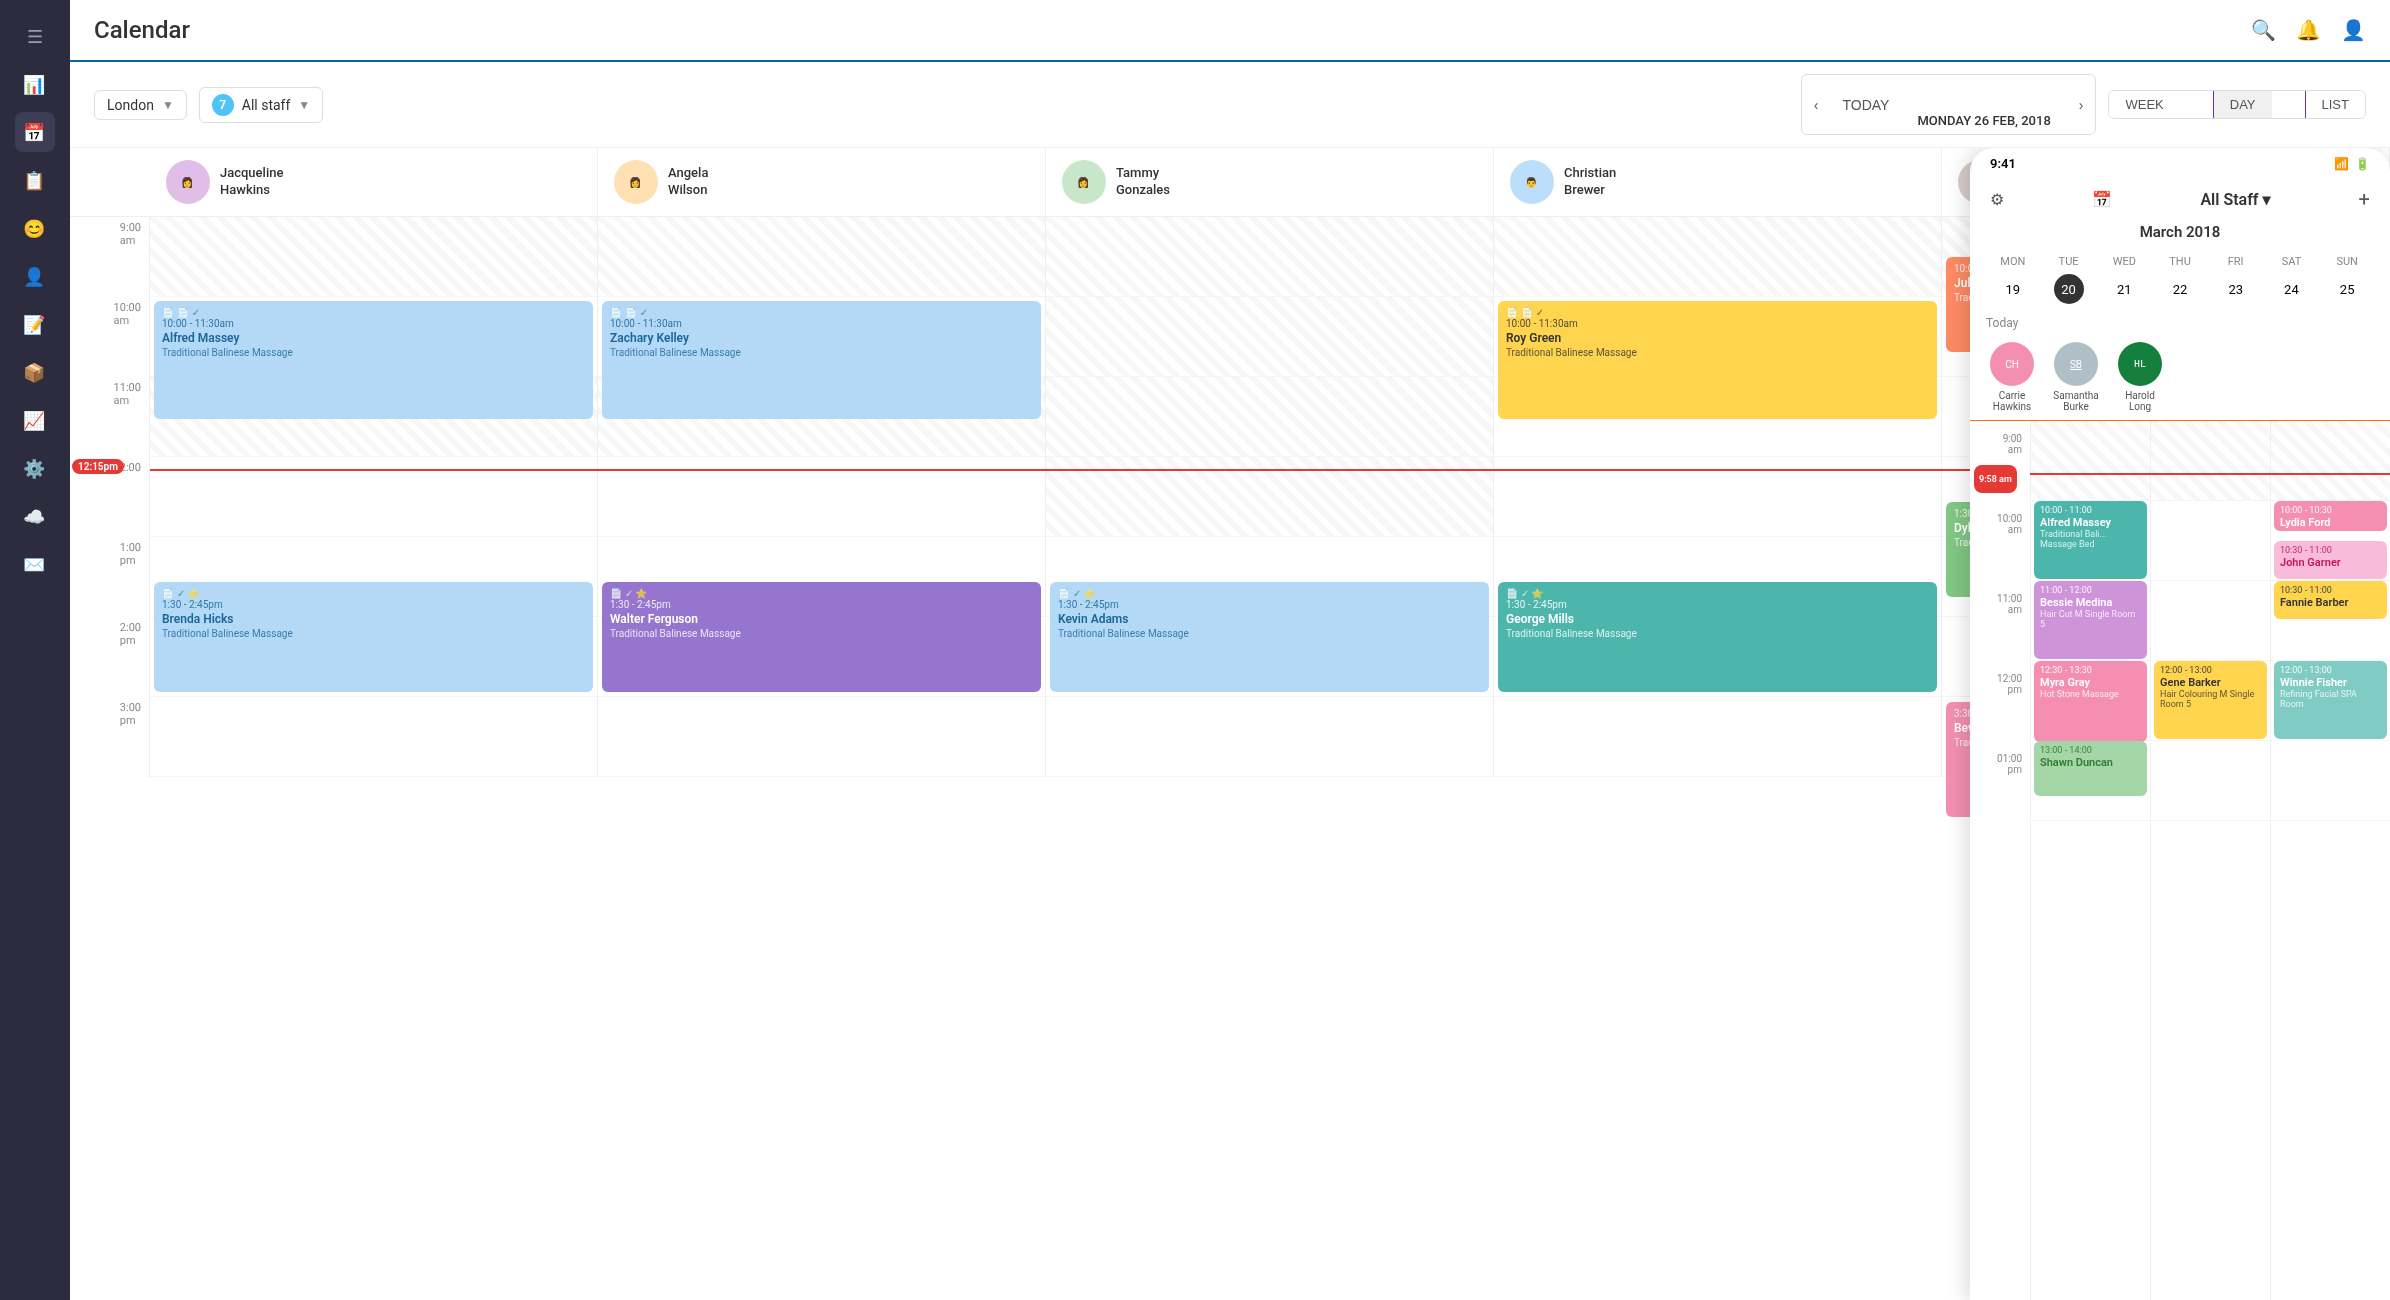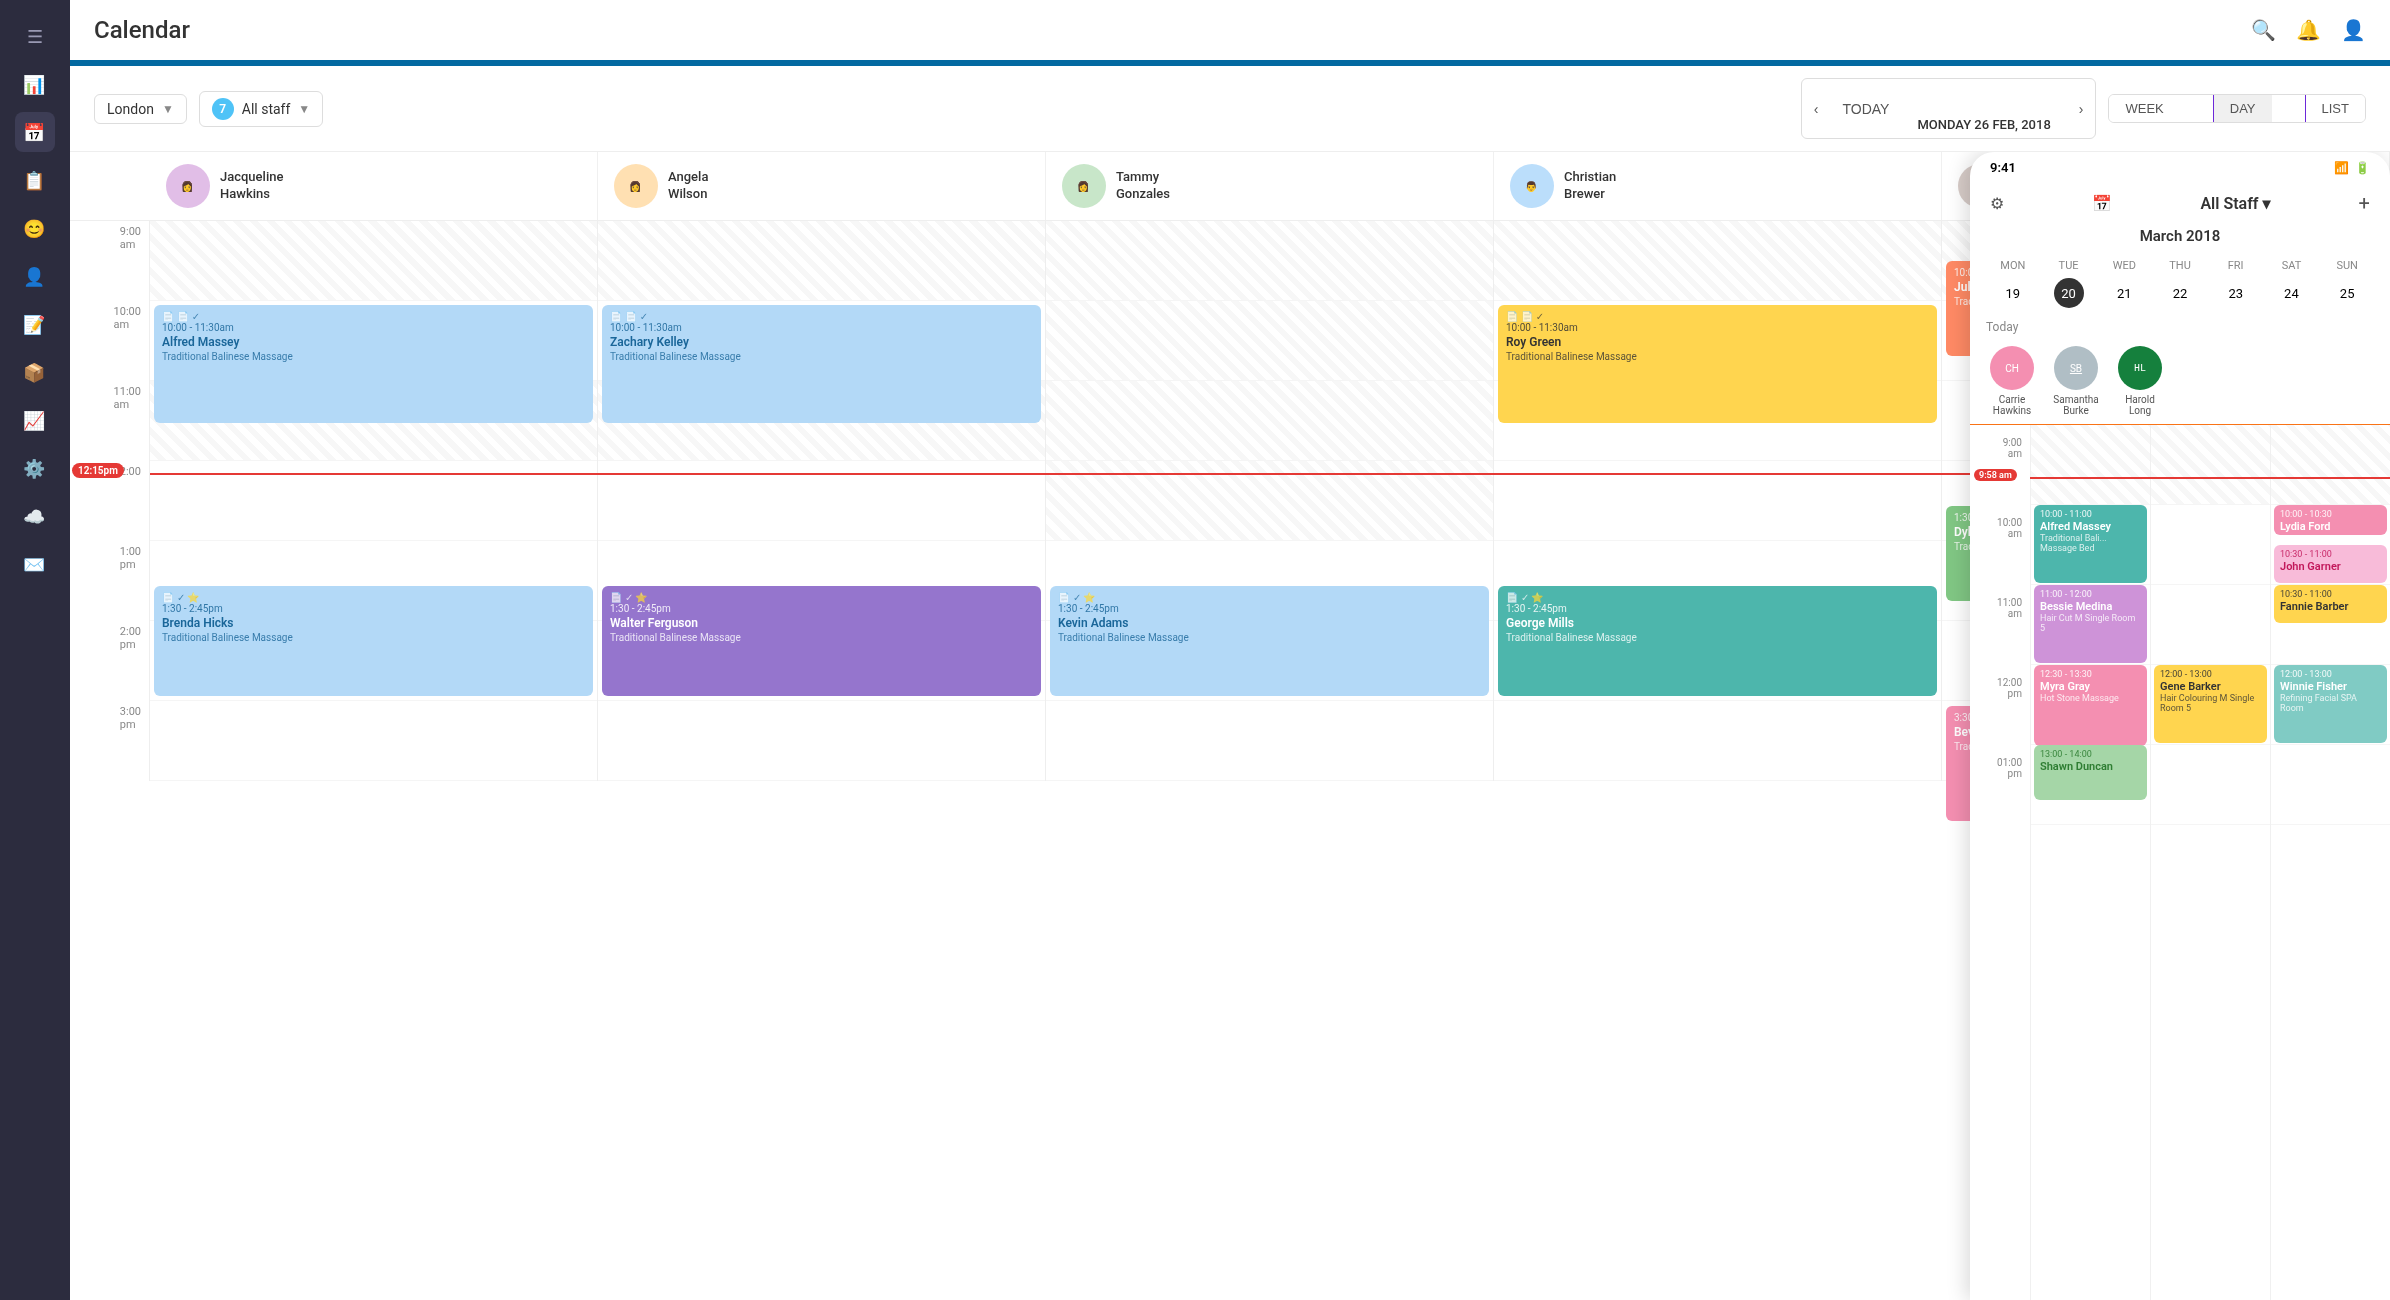--- a/index.html
+++ b/index.html
@@ -25,21 +25,21 @@
       font-size: 18px;
     }
     .sidebar-icon.active { background: #3d3d55; color: #fff; }
 
     
     .main { flex: 1; display: flex; flex-direction: column; overflow: hidden; background: #fff; }
 
     
     .header {
       display: flex; align-items: center; justify-content: space-between;
-      padding: 16px 24px; border-bottom: 6px solid #0369a1;
+      padding: 16px 24px; border-bottom: 2px solid #0369a1;
       background: #fff;
     }
     .header-title { font-size: 24px; font-weight: 500; color: #333; }
     .header-icons { display: flex; gap: 20px; }
     .header-icon { font-size: 20px; color: #888; cursor: pointer; }
 
     
     .toolbar {
       display: flex; align-items: center; gap: 12px;
       padding: 12px 24px; border-bottom: 1px solid #eee;
@@ -233,21 +233,21 @@
     .mobile-grid-row.hatched {
       background: repeating-linear-gradient(45deg, transparent, transparent 6px, rgba(0,0,0,0.03) 6px, rgba(0,0,0,0.03) 12px);
     }
     .mobile-current-time {
       position: absolute; left: 0; right: 0;
       border-top: 2px solid #e53935; z-index: 10;
     }
     .mobile-current-badge {
       position: absolute; left: -56px; top: -10px;
       background: #e53935; color: #fff; font-size: 9px;
-      padding: 1px 5px; border-radius: 8px; font-weight: 600;
+      padding: 9px 5px; border-radius: 8px; font-weight: 600;
     }
     .mobile-appt {
       position: absolute; left: 3px; right: 3px;
       border-radius: 6px; padding: 4px 6px; font-size: 10px; overflow: hidden; cursor: pointer;
     }
     .mobile-appt-time { font-size: 9px; margin-bottom: 1px; opacity: 0.9; }
     .mobile-appt-name { font-weight: 600; font-size: 11px; }
     .mobile-appt-service { font-size: 9px; opacity: 0.8; }
   </style>
 </head>

